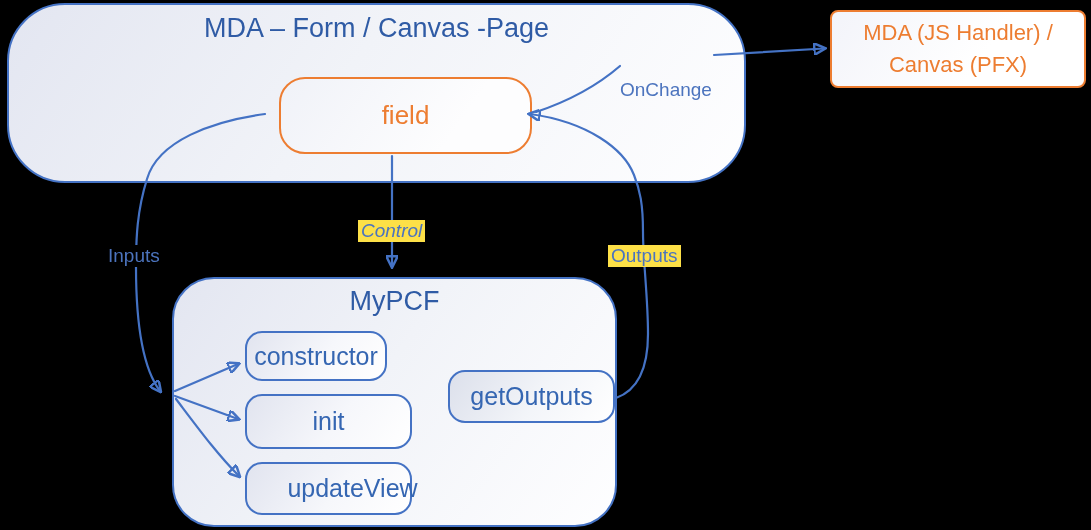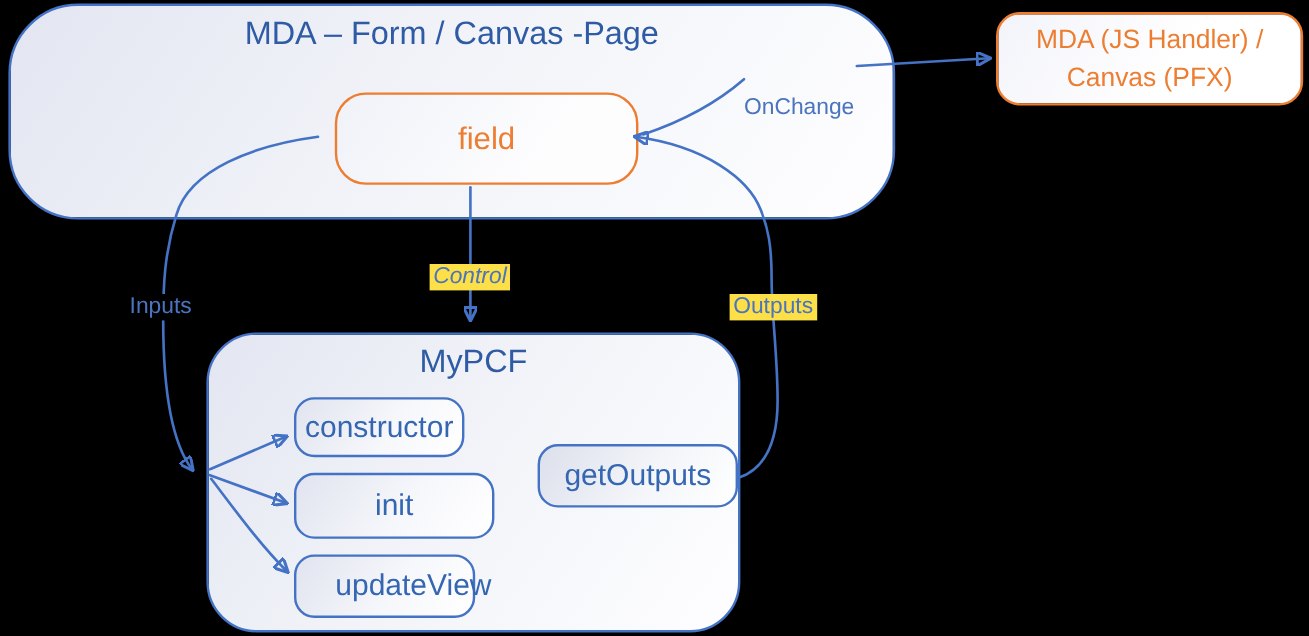--- a/index.html
+++ b/index.html
@@ -20,21 +20,21 @@
     font-size:27px;color:#2F5BA5;z-index:2;
   }
   .field-box{
     left:265px;top:77px;width:253px;height:77px;border-radius:26px;
     border:2.2px solid #ED7D31;
     background:linear-gradient(125deg,#F0F2F8 0%,#FDFDFE 70%);
     z-index:2;display:flex;align-items:center;justify-content:center;
     font-size:26px;color:#ED7D31;margin-left:14px;
   }
   .handler-box{
-    left:830px;top:10px;width:256px;height:78px;border-radius:20px;
+    left:830px;top:10px;width:256px;height:78px;border-radius:8px;
     border:2.5px solid #ED7D31;
     background:linear-gradient(125deg,#F3F4FA 0%,#FFFFFF 60%);
     z-index:2;display:flex;flex-direction:column;align-items:center;justify-content:center;
     font-size:22px;line-height:32px;color:#ED7D31;text-align:center;
   }
   .mypcf-box{
     left:172px;top:277px;width:445px;height:250px;border-radius:42px;
     border:2px solid #4472C4;
     background:linear-gradient(125deg,#E3E6F1 0%,#F1F3F8 45%,#FEFEFF 100%);
     z-index:1;
@@ -44,21 +44,21 @@
     font-size:27px;color:#2F5BA5;z-index:2;
   }
   .method-box{
     border-radius:17px;border:2px solid #4472C4;
     background:linear-gradient(125deg,#E1E4EF 0%,#F6F7FB 55%,#FFFFFF 100%);
     z-index:2;display:flex;align-items:center;justify-content:center;
     font-size:25px;color:#3566B2;
   }
   .m-constructor{left:245px;top:331px;width:142px;height:50px;}
   .m-init{left:245px;top:394px;width:167px;height:55px;}
-  .m-updateview{left:245px;top:462px;width:151px;height:53px;padding-left:48px;}
+  .m-updateview{left:245px;top:462px;width:167px;height:53px;padding-left:48px;}
   .m-getoutputs{left:448px;top:370px;width:167px;height:53px;
     background:linear-gradient(125deg,#DCE0EB 0%,#F3F5F9 55%,#FFFFFF 100%);}
   
   .wire-label{
     position:absolute;font-size:19px;color:#4C74BE;z-index:6;white-space:nowrap;margin-top:32px;
   }
   .lbl-onchange{left:620px;top:47px;}
   .lbl-inputs{left:105px;top:213px;background:#000;padding:0 3px;}
   .lbl-control{left:358px;top:188px;background:#fde047;padding:0 3px;font-style:italic;}
   .lbl-outputs{left:608px;top:213px;background:#fde047;padding:0 3px;}

